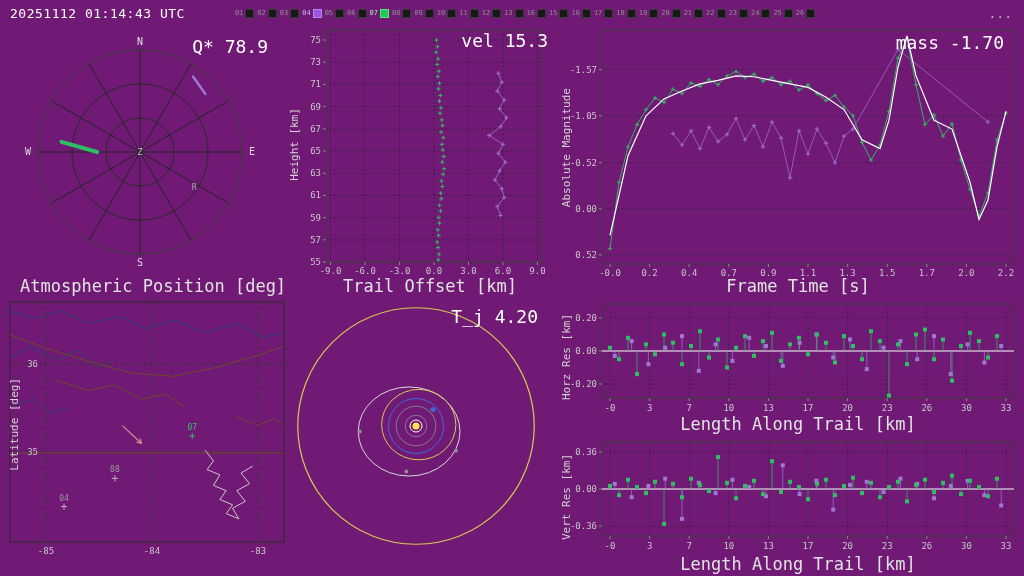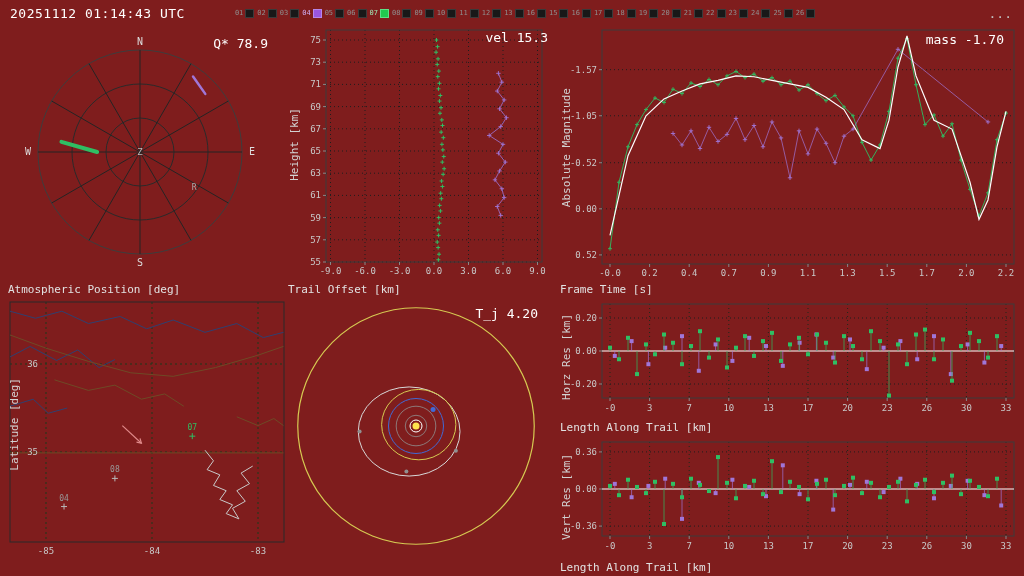--- a/index.html
+++ b/index.html
@@ -1,32 +1,32 @@
 <!DOCTYPE html>
 <html><head>
 <meta charset="utf-8">
 <style>
   html,body{margin:0;padding:0;background:#000;}
-  .screen{position:relative;width:1024px;height:576px;background:#7f1d1d;overflow:hidden;
+  .screen{position:relative;width:1024px;height:576px;background:#701a75;overflow:hidden;
           font-family:"DejaVu Sans Mono","Liberation Mono",monospace;color:#d9d9d9;}
   svg text{font-family:"DejaVu Sans Mono","Liberation Mono",monospace;}
   header{position:absolute;top:0;left:0;right:0;height:26px;display:flex;align-items:center;padding:0 10px;box-sizing:border-box;}
   .clock{font-size:13px;color:#ffffff;white-space:pre;letter-spacing:0.5px;}
   .stations{display:flex;gap:3px;align-items:center;margin-left:30px;flex:1;overflow:hidden;padding-left:20px;}
   .station{display:flex;align-items:center;gap:2px;cursor:pointer;}
   .station .num{font-size:7px;color:#8f8f8f;line-height:1;}
   .station .box{width:9px;height:9px;background:#181818;border:1px solid #3a3a3a;box-sizing:border-box;}
   .station.purple .box{background:#9a55e0;border-color:#b687ea;}
   .station.purple .num{color:#cfaef2;}
   .station.green .box{background:#21c94f;border-color:#5ce186;}
   .station.green .num{color:#9fe9b6;}
   .overflow{margin-left:auto;color:#c0c0c0;font-size:13px;cursor:pointer;padding:0 2px;}
   .panel{position:absolute;}
-  .caption{position:absolute;left:0;right:0;bottom:2px;text-align:left;font-size:11px;color:#e2e2e2;white-space:pre;}
-  .annot{position:absolute;font-size:13px;color:#ffffff;white-space:pre;}
+  .caption{position:absolute;left:12px;right:0;bottom:2px;text-align:center;font-size:17px;color:#e2e2e2;white-space:pre;}
+  .annot{position:absolute;font-size:18px;color:#ffffff;white-space:pre;}
   .ylab{position:absolute;writing-mode:vertical-rl;transform:rotate(180deg);font-size:11px;color:#d2d2d2;white-space:pre;}
   #panel-polar{left:8px;top:26px;width:278px;height:272px;}
   #panel-polar .annot{right:18px;top:10px;}
   #panel-trail{left:288px;top:26px;width:272px;height:272px;}
   #panel-trail .annot{right:12px;top:4px;}
   #panel-trail .ylab{left:0px;top:82px;}
   #panel-mag{left:560px;top:26px;width:464px;height:272px;}
   #panel-mag .annot{right:20px;top:6px;}
   #panel-mag .ylab{left:0px;top:62px;}
   #panel-map{left:8px;top:298px;width:280px;height:278px;}

